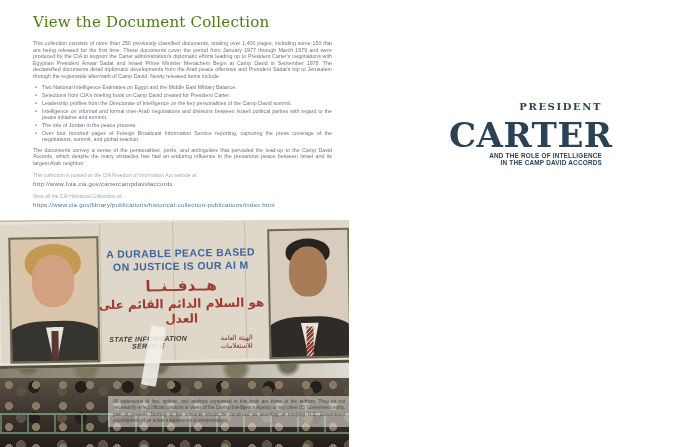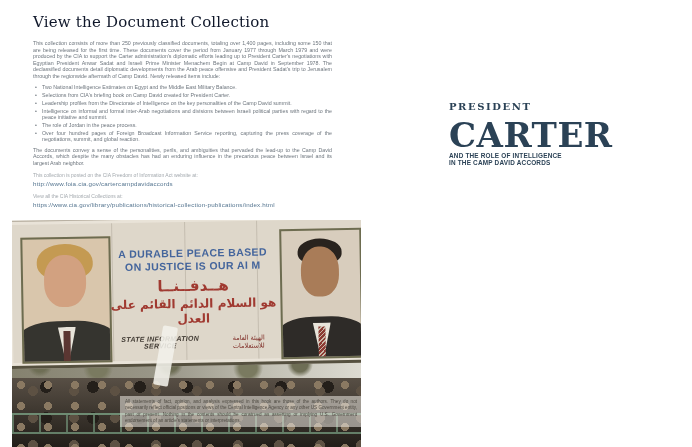--- a/index.html
+++ b/index.html
@@ -6,48 +6,48 @@
   body {
     width:692px; height:447px; position:relative; overflow:hidden;
     font-family:"Liberation Sans", sans-serif;
     -webkit-font-smoothing:antialiased;
   }
 
   
   .left-col { position:absolute; left:33px; top:13px; width:299px; }
   .page-title {
     font-family:"DejaVu Serif", serif; font-weight:normal;
-    font-size:15px; line-height:18px; color:#0f172a;
+    font-size:15px; line-height:18px; color:#4d7c0f;
     margin:0 0 9px 0; letter-spacing:0.2px;
   }
   .body-text {
     font-size:5.3px; line-height:6.5px; color:#6d757d;
     text-align:justify; margin:0 0 5px 0;
   }
   .item-list { margin:1px 0 4px 0; padding:0; list-style:none; }
   .item-list li {
     position:relative; padding-left:9px; margin-bottom:1.8px;
     font-size:5.3px; line-height:6.2px; color:#6d757d; text-align:justify;
   }
   .item-list li::before { content:"\2022"; position:absolute; left:2px; top:-0.5px; color:#6d757d; }
   .small-label { font-size:5px; line-height:6px; color:#a3a9ae; margin:6px 0 2px 0; }
   .doc-link {
     display:block; font-size:6.2px; line-height:7px; color:#54748f;
     text-decoration:none; margin:1px 0 4px 0; letter-spacing:0.2px; cursor:pointer;
   }
 
   
-  .pub-logo { position:absolute; left:449px; top:101px; width:153px; text-align:left; color:#2b4256; }
+  .pub-logo { position:absolute; left:449px; top:101px; width:153px; text-align:right; color:#2b4256; }
   .logo-president { font-family:"DejaVu Serif", serif; font-weight:bold; font-size:10px; line-height:11px; letter-spacing:1.6px; }
   .logo-carter { font-family:"DejaVu Serif", serif; font-weight:bold; font-size:34px; line-height:30px; letter-spacing:0.5px; margin-top:8px; }
   .logo-sub { font-weight:bold; font-size:6.4px; line-height:6.9px; letter-spacing:0.2px; }
   .logo-sub.first { margin-top:3px; }
 
   
-  .photo { position:absolute; left:12px; top:220px; width:349px; height:227px; overflow:hidden; background:#e9e6df; }
+  .photo { position:absolute; left:0; top:220px; width:349px; height:227px; overflow:hidden; background:#e9e6df; }
 
   .backdrop { 
     position:absolute; left:0; top:132px; width:100%; height:52px; z-index:1;
     background-image:
       radial-gradient(circle 13px at 28px 12px, #6e6e55 60%, rgba(0,0,0,0)),
       radial-gradient(circle 15px at 86px 16px, #7a7a60 60%, rgba(0,0,0,0)),
       linear-gradient(90deg,#85826f,#9b988a 45%,#c4c2b6 75%,#dddbd2);
     background-repeat:repeat-x,repeat-x,no-repeat; background-size:130px 52px,150px 52px,100% 100%;
   }
 

